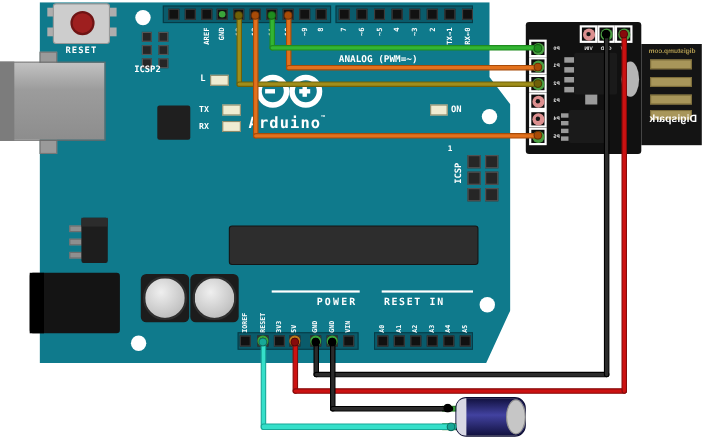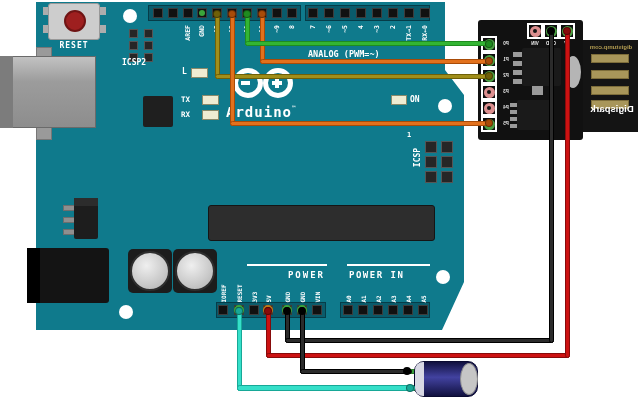--- a/index.html
+++ b/index.html
@@ -142,21 +142,21 @@
       <div class="abs icsppin" style="left: 441px; top: 141px; width: 12px; height: 12px;"></div>
       <div class="abs icsppin" style="left: 441px; top: 156px; width: 12px; height: 12px;"></div>
       <div class="abs icsppin" style="left: 441px; top: 171px; width: 12px; height: 12px;"></div>
     </div>
   <div class="abs silk" style="left:407px;top:131px;width:8px;height:8px;font-size:7px">1</div>
   <div class="abs vlab" style="left:401px;top:153px;width:32px;height:9px;font-size:8px;text-align:center">ICSP</div>
 
   <div class="abs" style="left:247px;top:264px;width:80px;height:2px;background:#fff"></div>
   <div class="abs" style="left:347px;top:264px;width:83px;height:2px;background:#fff"></div>
   <div class="abs silk" style="left:255px;top:270px;width:70px;height:10px;font-size:9px;letter-spacing:2px;text-align:right">POWER</div>
-  <div class="abs silk" style="left:349px;top:270px;width:80px;height:10px;font-size:9px;letter-spacing:1.5px">POWER IN</div>
+  <div class="abs silk" style="left:349px;top:270px;width:80px;height:10px;font-size:9px;letter-spacing:1.5px">RESET IN</div>
   <div class="abs strip" style="left:216px;top:302px;width:110px;height:16px"></div>
   <div class="abs strip" style="left:340px;top:302px;width:90px;height:16px"></div>
   <div id="bottom-pins" class="abs" style="left:0;top:0">
       <div class="abs pinsq" style="left: 218px; top: 305px; width: 10px; height: 10px;"></div>
       <div class="abs vlab vb" style="left: 210px; top: 284.5px; width: 26px; height: 9px;">IOREF</div>
       <div class="abs pinsq" style="left: 234px; top: 305px; width: 10px; height: 10px;"></div>
       <div class="abs ring" style="left: 234px; top: 305px; width: 10px; height: 10px; border: 2.5px solid rgb(58, 165, 58);"></div>
       <div class="abs vlab vb" style="left: 226px; top: 284.5px; width: 26px; height: 9px;">RESET</div>
       <div class="abs pinsq" style="left: 249px; top: 305px; width: 10px; height: 10px;"></div>
       <div class="abs vlab vb" style="left: 241px; top: 284.5px; width: 26px; height: 9px;">3V3</div>

